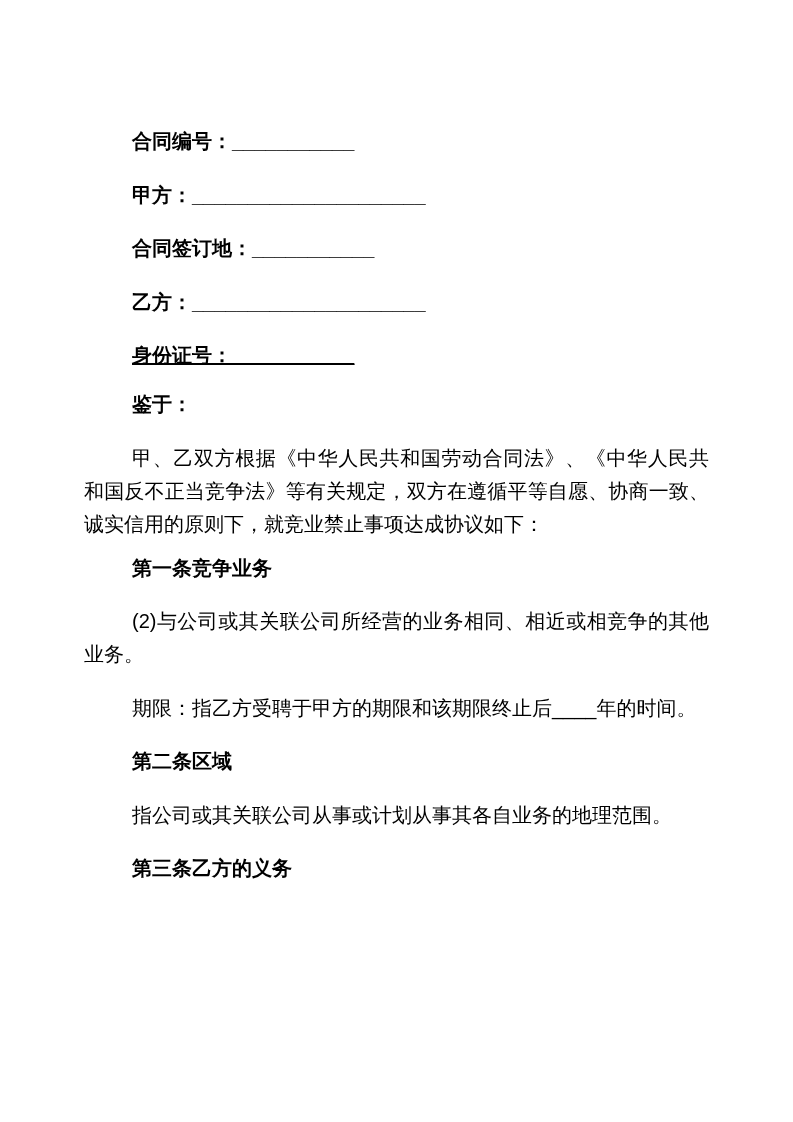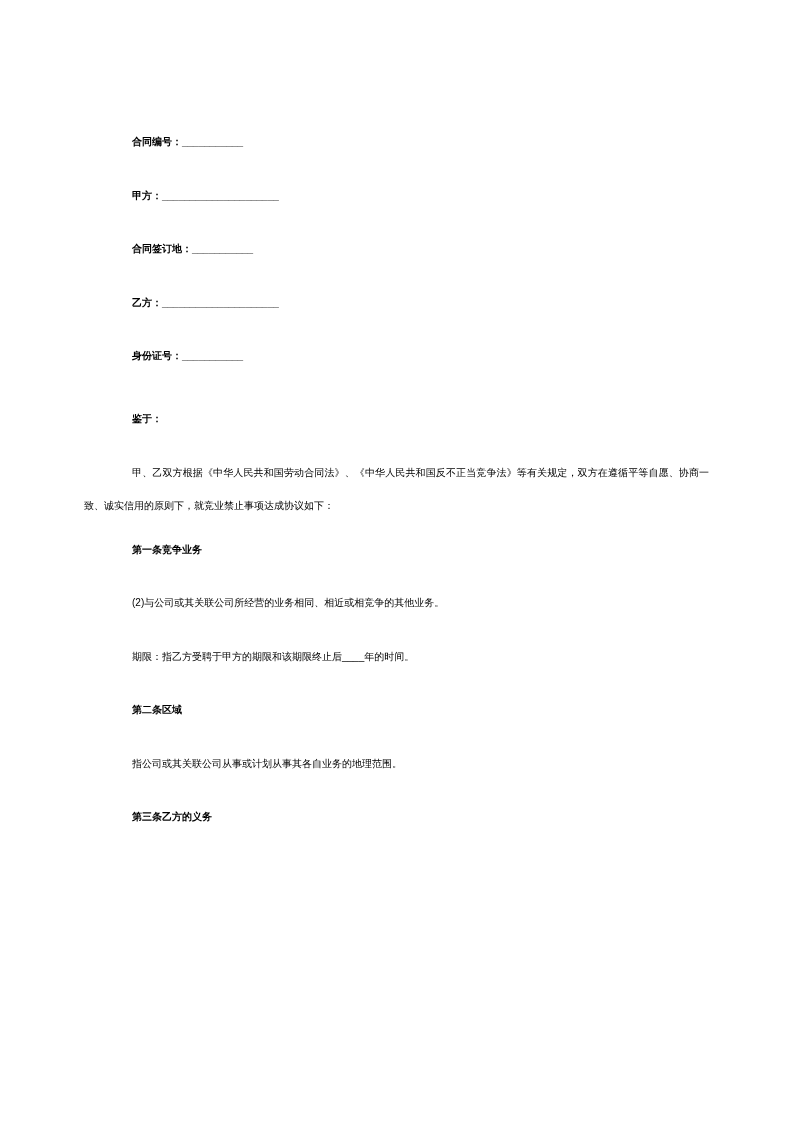--- a/index.html
+++ b/index.html
@@ -14,31 +14,32 @@
     margin: 0 auto;
     background: #ffffff;
     box-sizing: border-box;
     padding: 125px 84px 0 84px;
     overflow: hidden;
     font-family: "Liberation Sans", "DejaVu Sans", sans-serif;
     color: #000000;
   }
   .page p {
     margin: 0 0 20.5px 0;
-    font-size: 10px;
+    font-size: 20px;
     line-height: 33px;
     text-indent: 48px;
     text-align: justify;
     word-break: break-all;
   }
   .page p.bold {
     font-weight: 700;
   }
   .page p.gap-small {
-    margin-bottom: 30px;
+    margin-bottom: 16px;
+    text-decoration: underline;
   }
   .page p.gap-preamble {
     margin-bottom: 11px;
   }
   .blank-line {
     letter-spacing: 0;
     white-space: nowrap;
   }
 </style>
 </head>

